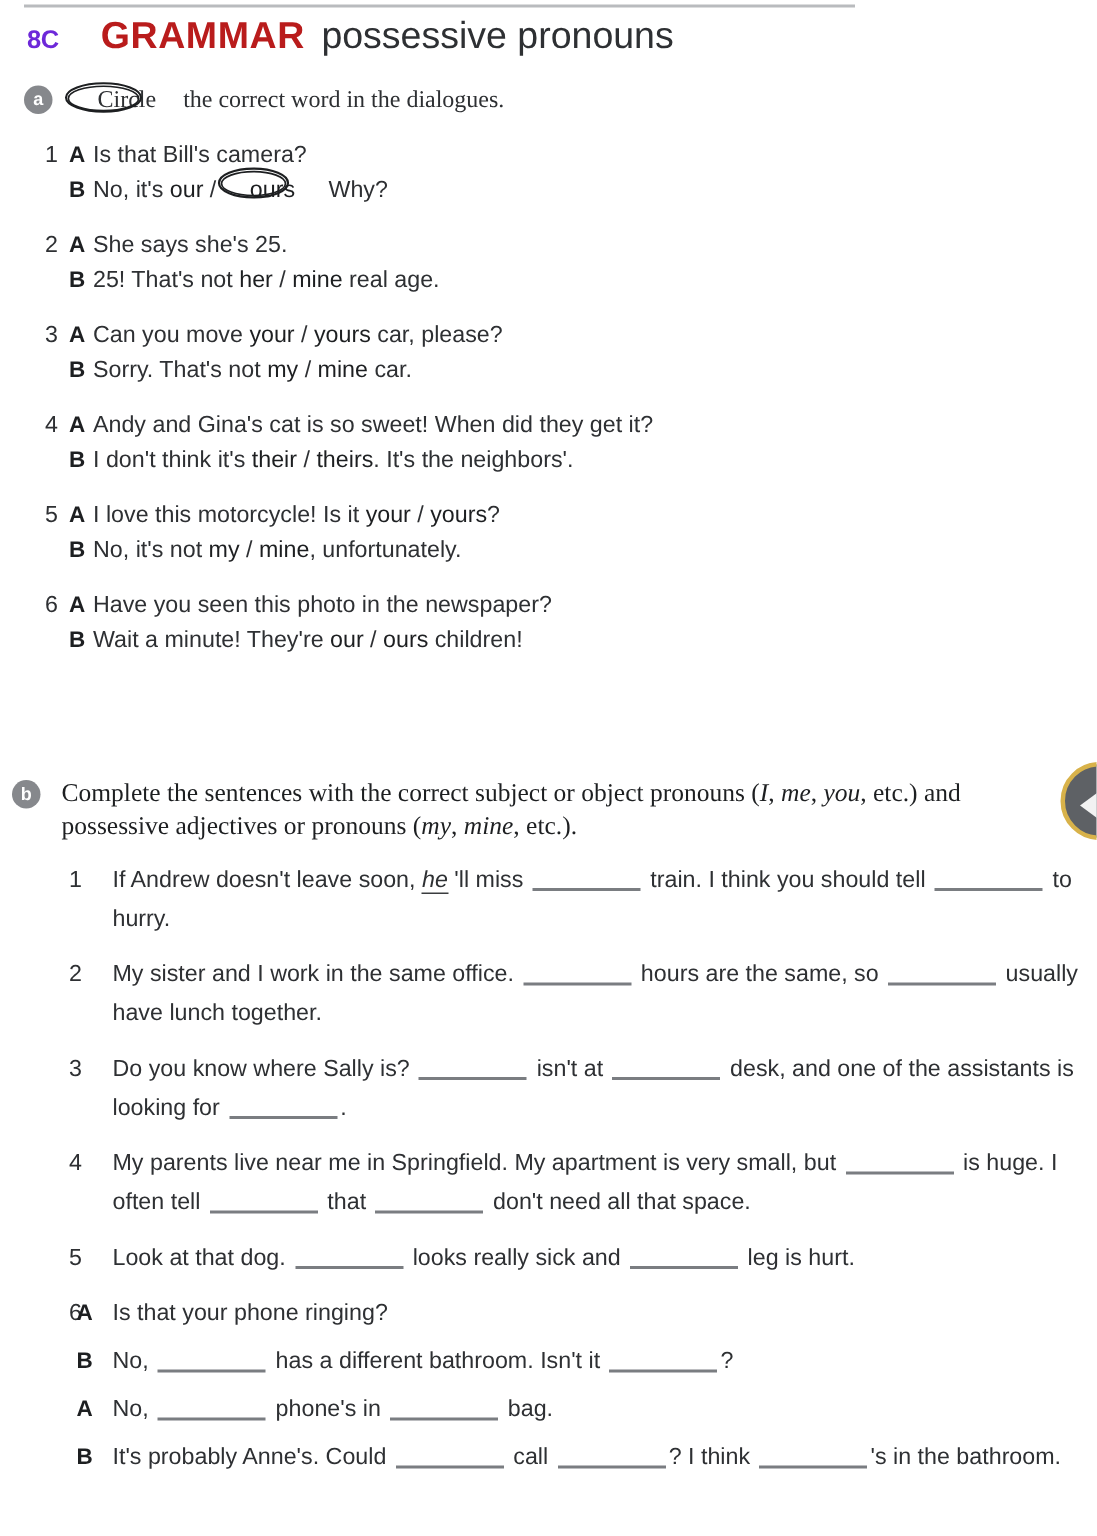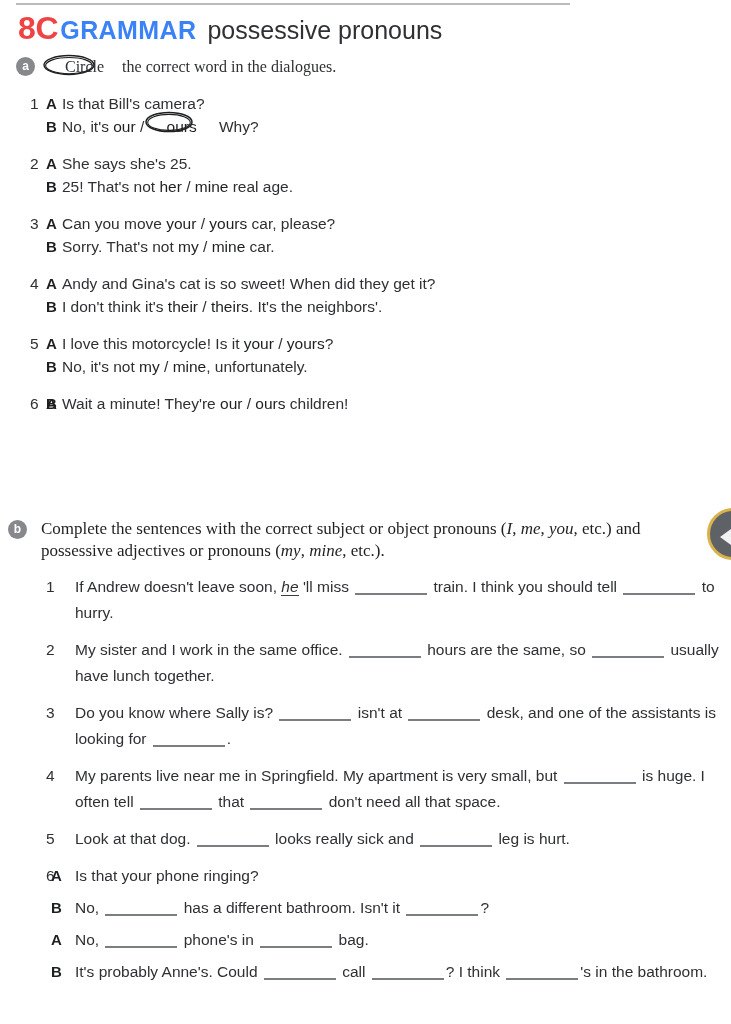--- a/index.html
+++ b/index.html
@@ -28,31 +28,31 @@
   }
 
   
   .page-header {
     position: absolute;
     left: 18px;
     top: 10px;
     white-space: nowrap;
   }
   .hdr-code {
-    font-size: 32px;
-    font-weight: bold;
-    color: #ef4444;
+    font-size: 17px;
+    font-weight: bold;
+    color: #6d28d9;
     letter-spacing: -0.3px;
   }
   .hdr-section {
     font-size: 25px;
     font-weight: bold;
-    color: #3b82f6;
+    color: #b91c1c;
     letter-spacing: 0.4px;
-    margin-left: 2px;
+    margin-left: 28px;
   }
   .hdr-topic {
     font-size: 25px;
     font-weight: normal;
     color: #2e3033;
     margin-left: 11px;
   }
 
   
   .ex-badge {
@@ -246,21 +246,21 @@
     </div>
     <div class="d-group">
       <div class="d-line"><span class="d-num">4</span><span class="d-spk">A</span><span class="slash">Andy and Gina's cat is so sweet! When did they get it?</span></div>
       <div class="d-line"><span class="d-spk">B</span><span class="slash">I don't think it's </span><span class="opt">their</span><span class="slash"> / </span><span class="opt">theirs</span><span class="slash">. It's the neighbors'.</span></div>
     </div>
     <div class="d-group">
       <div class="d-line"><span class="d-num">5</span><span class="d-spk">A</span><span class="slash">I love this motorcycle! Is it </span><span class="opt">your</span><span class="slash"> / </span><span class="opt">yours</span><span class="slash">?</span></div>
       <div class="d-line"><span class="d-spk">B</span><span class="slash">No, it's not </span><span class="opt">my</span><span class="slash"> / </span><span class="opt">mine</span><span class="slash">, unfortunately.</span></div>
     </div>
     <div class="d-group">
-      <div class="d-line"><span class="d-num">6</span><span class="d-spk">A</span></div>
+      <div class="d-line"><span class="d-num">6</span><span class="d-spk">A</span><span class="slash">Have you seen this photo in the newspaper?</span></div>
       <div class="d-line"><span class="d-spk">B</span><span class="slash">Wait a minute! They're </span><span class="opt">our</span><span class="slash"> / </span><span class="opt">ours</span><span class="slash"> children!</span></div>
     </div>
   </div>
 
 <div class="audio-badge">
   <div class="tri"></div>
 </div>
 
 <div class="ex-b-head">
   <span class="ex-b-badge-wrap"><span class="ex-badge">b</span></span>

